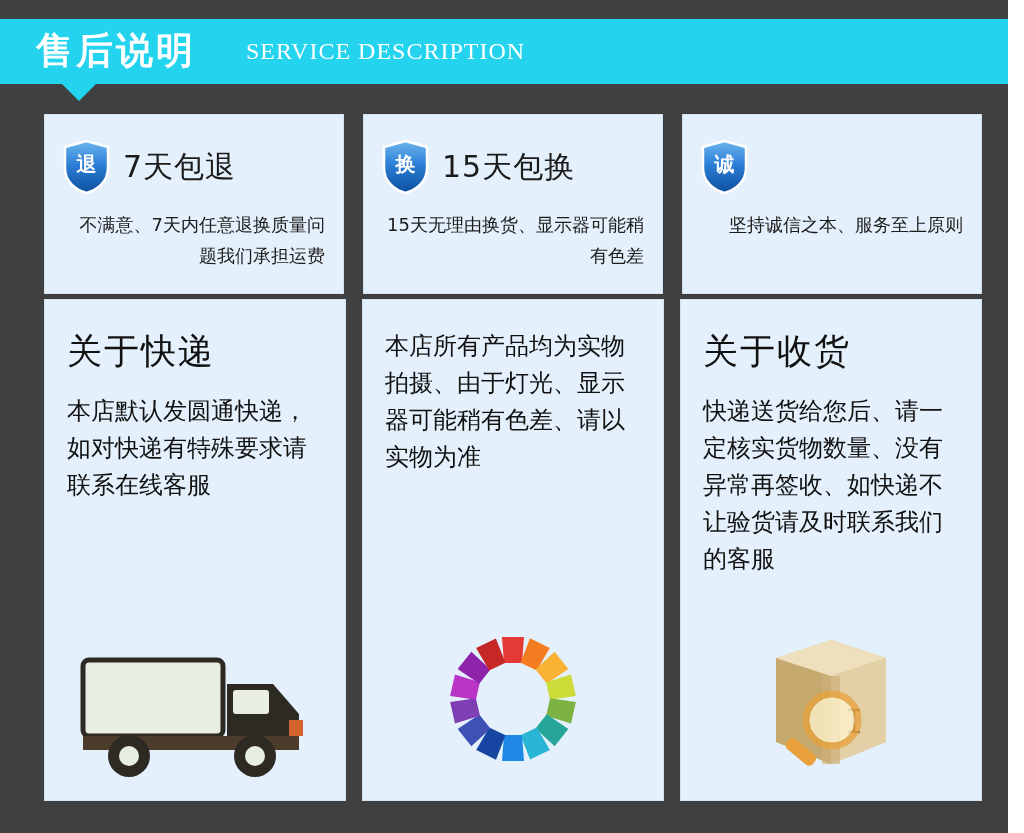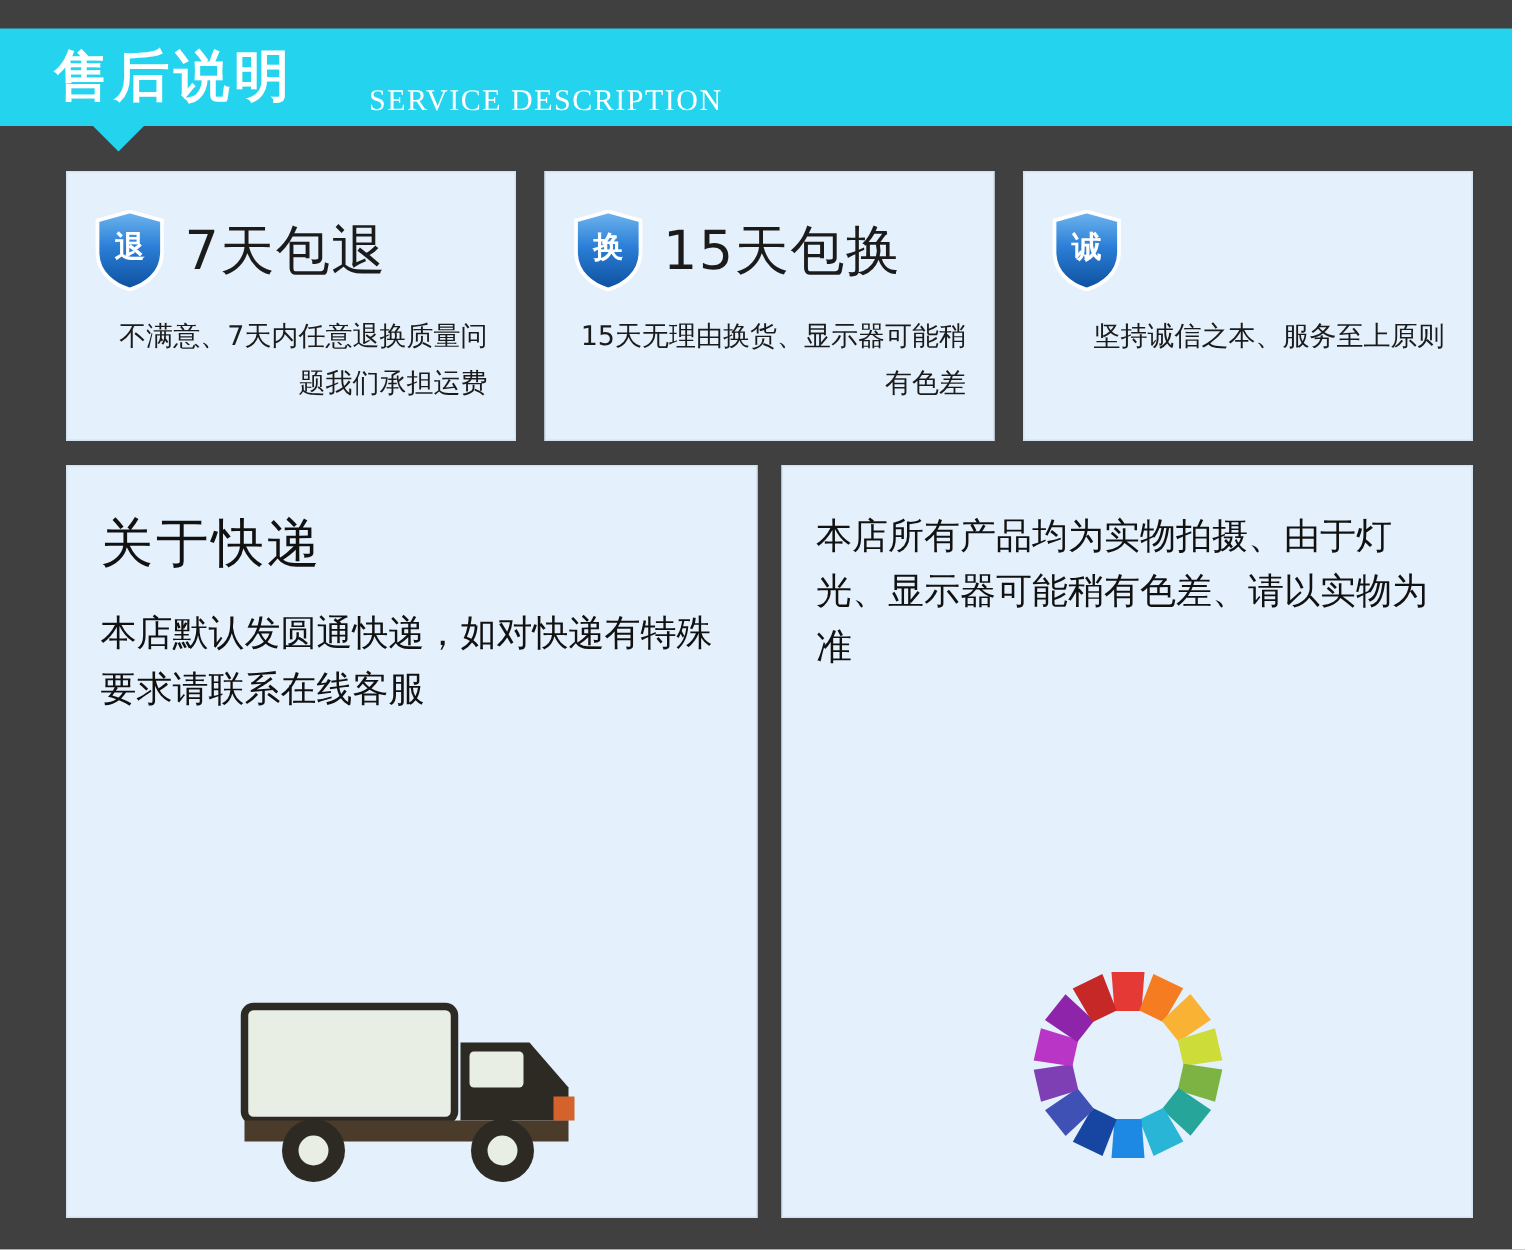--- a/index.html
+++ b/index.html
@@ -30,22 +30,22 @@
     left: 36px; top: 27px;
     font-size: 37px;
     font-weight: bold;
     color: #ffffff;
     letter-spacing: 3px;
     line-height: 48px;
     font-family: "DejaVu Sans", "Liberation Sans", sans-serif;
   }
   .header-en {
     position: absolute;
-    left: 246px; top: 56px;
-    font-size: 20px;
+    left: 246px; top: 38px;
+    font-size: 24px;
     color: #ffffff;
     letter-spacing: 1px;
     font-family: "Liberation Serif", "DejaVu Serif", serif;
     font-variant: small-caps;
   }
   .header-notch {
     position: absolute;
     left: 62px; top: 84px;
     width: 0; height: 0;
     border-left: 17px solid transparent;
@@ -86,39 +86,39 @@
     position: absolute;
     left: 0; top: 11px;
     width: 47px;
     text-align: center;
     font-size: 20px;
     font-weight: bold;
     color: #ffffff;
     font-family: "DejaVu Sans", "Liberation Sans", sans-serif;
   }
   .top-card-title {
-    font-size: 36px;
+    font-size: 30px;
     color: #1b1b1b;
     font-family: "DejaVu Sans", "Liberation Sans", sans-serif;
     letter-spacing: 1px;
     white-space: nowrap;
   }
   .top-card-desc {
     margin-top: 12px;
     font-size: 18px;
     line-height: 31px;
     color: #1b1b1b;
     font-family: "DejaVu Sans", "Liberation Sans", sans-serif;
     text-align: right;
   }
 
   
   .bottom-row {
     position: absolute;
-    left: 44px; top: 310px;
+    left: 44px; top: 299px;
     width: 938px;
     height: 502px;
     display: flex;
     gap: 16px;
   }
   .bot-card {
     flex: 1;
     background: #e4f0fb;
     border: 1px solid #d2e3f2;
     padding: 28px 22px 0 22px;
@@ -296,16 +296,37 @@
                 </g>
               <g transform="rotate(334.2)">
                   <path d="M -11 -62 L 11 -62 L 9 -36 L -9 -36 Z" fill="#c62828"></path>
                 </g>
             </g>
           </g>
         </svg>
       </div>
     </div>
 
+    <div class="bot-card">
+      <div class="bot-title">关于收货</div>
+      <div class="bot-desc">快递送货给您后、请一定核实货物数量、没有异常再签收、如快递不让验货请及时联系我们的客服</div>
+      <div class="illus illus-box">
+        <svg width="190" height="150" viewBox="0 0 190 150">
+
+          <polygon points="40,34 95,16 150,34 150,118 95,140 40,118" fill="#d9c08e"></polygon>
+          <polygon points="40,34 95,52 95,140 40,118" fill="#c6a96f"></polygon>
+          <polygon points="95,52 150,34 150,118 95,140" fill="#e4d0a6"></polygon>
+          <polygon points="40,34 95,16 150,34 95,52" fill="#efe0bd"></polygon>
+          <rect x="86" y="52" width="18" height="88" fill="#cdb07a" opacity="0.7"></rect>
+
+          <g stroke="#8a6f3c" stroke-width="2.5" fill="none">
+            <path d="M112 86 l12 0 M118 86 l0 22 M112 108 l12 0"></path>
+          </g>
+
+          <circle cx="96" cy="96" r="26" fill="#fff6cf" opacity="0.75" stroke="#e8a13a" stroke-width="7"></circle>
+          <rect x="56" y="112" width="34" height="13" rx="5" transform="rotate(40 56 112)" fill="#e8a13a"></rect>
+        </svg>
+      </div>
+    </div>
 
   </div>
 
 </div>
 
 </body></html>

